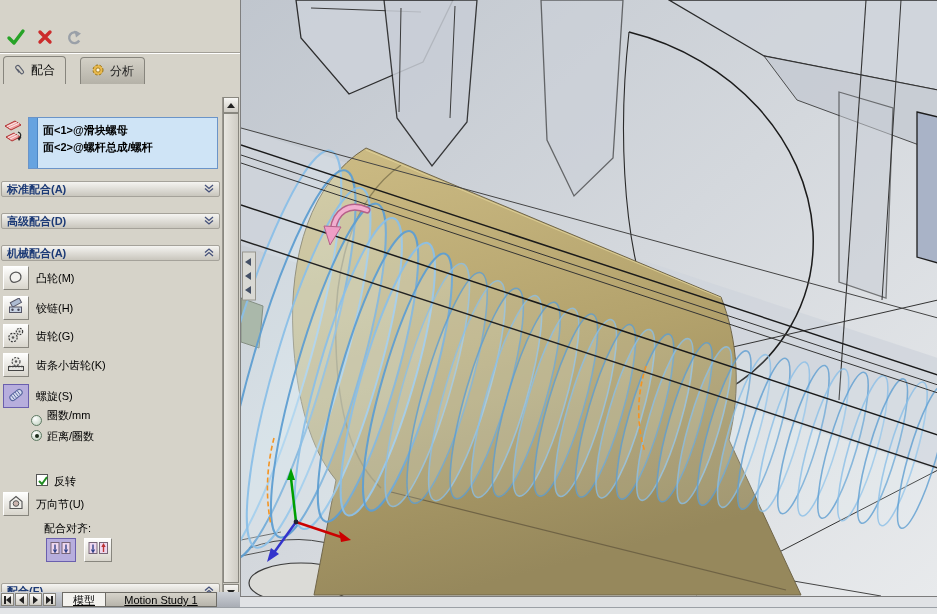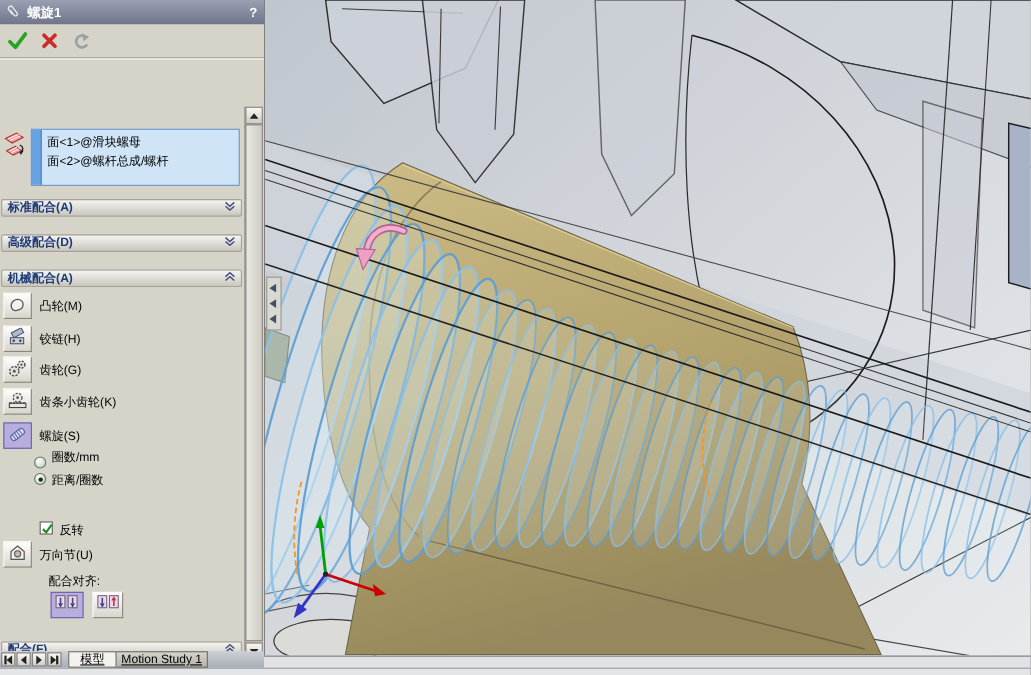--- a/index.html
+++ b/index.html
@@ -47,30 +47,30 @@
   .tri-dn{width:0;height:0;border-left:4px solid transparent;border-right:4px solid transparent;border-top:5px solid #222;}
   .tri-l{width:0;height:0;border-top:4px solid transparent;border-bottom:4px solid transparent;border-right:5px solid #222;}
   .tri-r{width:0;height:0;border-top:4px solid transparent;border-bottom:4px solid transparent;border-left:5px solid #222;}
   
   #btmbar{position:absolute;left:0;top:592px;width:240px;height:15px;background:linear-gradient(#ccd0d6,#a9adb5);z-index:5;}
   .navb{position:absolute;top:1px;width:13px;height:13px;background:linear-gradient(#fbfaf8,#d0cdc5);
         border:1px solid #85837b;box-sizing:border-box;display:flex;align-items:center;justify-content:center;gap:0px;}
   .bbar{width:2px;height:8px;background:#222;}
   .btab{position:absolute;top:0;height:15px;line-height:15px;text-align:center;border:1px solid #6e6c66;box-sizing:border-box;font-size:11px;text-decoration:underline;}
   .btab.active{left:62px;width:44px;background:#f3f2ee;z-index:2;}
-  .btab.inactive{left:105px;width:84px;background:linear-gradient(#d6d3ca,#b7b4ab);}
+  .btab.inactive{left:105px;width:112px;background:linear-gradient(#d6d3ca,#b7b4ab);}
   #statusstrip{position:absolute;left:0;top:607px;width:937px;height:7px;background:#e3e5e7;border-top:1px solid #9ba0a6;box-sizing:border-box;z-index:4;}
   
   #viewport{position:absolute;left:240px;top:0;width:697px;height:596px;border-left:1px solid #7f7f7f;box-sizing:border-box;}
   #vpbottom{position:absolute;left:240px;top:596px;width:697px;height:11px;background:#e0e2e5;border-top:1px solid #7c7c7c;box-sizing:border-box;}
   #watermark{position:absolute;right:6px;top:583px;z-index:20;font-weight:bold;font-size:17px;letter-spacing:1px;
      color:#dd2b22;text-shadow:-1px -1px 0 #fff,1px -1px 0 #fff,-1px 1px 0 #fff,1px 1px 0 #fff,2px 2px 1px rgba(160,20,10,.35);}
   .selbox{position:absolute;left:28px;top:117px;width:190px;height:52px;border:1px solid #6b94c8;background:#cfe4f6;box-sizing:border-box;display:flex;}
   .selbar{width:8px;background:#66a3e0;border-right:1px solid #4d86c4;}
-  .seltxt{padding:4px 5px;line-height:17px;color:#000;white-space:nowrap;overflow:hidden;}
+  .seltxt{padding:4px 5px;line-height:17px;color:#000;white-space:nowrap;overflow:hidden;font-weight:bold;}
 </style>
 </head>
 <body>
 
 <div id="app">
 
   <div id="viewport">
     <svg width="697" height="596" viewBox="0 0 697 596">
       <defs>
         <linearGradient id="bgG" x1="0" y1="0" x2="1" y2="1">
@@ -192,49 +192,59 @@
         <polygon points="10,258 10,266 4,262" fill="#445066"></polygon>
         <polygon points="10,272 10,280 4,276" fill="#445066"></polygon>
         <polygon points="10,286 10,294 4,290" fill="#445066"></polygon>
       </g>
     </svg>
   </div>
   <div id="vpbottom"></div>
 
   <div id="panel">
 
-    <div id="titlebar">
-      <span>
-        <svg width="13" height="14">
-            <path d="M3.5,9 L3.5,3.8 A2.1,2.1 0 0 1 7.7,3.8 L7.7,10.4 A1.7,1.7 0 0 1 4.3,10.4 L4.3,4.8" fill="none" stroke="#e9e9f0" stroke-width="1.2" transform="rotate(-38 6 7)"></path>
-          </svg>
-      </span>
-      <span class="ttl">螺旋1</span>
-      <span class="help">?</span>
-    </div>
 
     <div id="pmtoolbar">
       <span class="tbtn" style="left:4px">
         <svg width="20" height="20">
             <polyline points="3,11 8,16 17,4" fill="none" stroke="#27a327" stroke-width="3.4" stroke-linecap="round" stroke-linejoin="round"></polyline>
           </svg>
       </span>
       <span class="tbtn" style="left:33px">
         <svg width="18" height="18">
             <path d="M4,4 L14,14 M14,4 L4,14" stroke="#cc2b2b" stroke-width="3.4" stroke-linecap="round"></path>
           </svg>
       </span>
       <span class="tbtn" style="left:62px">
         <svg width="20" height="18">
             <path d="M14,5.5 A5.4,5.4 0 1 0 15.2,12.5" fill="none" stroke="#9aa0a8" stroke-width="2.4"></path>
             <polygon points="10.5,2.5 17,5.5 12,9.5" fill="#9aa0a8"></polygon>
           </svg>
       </span>
     </div>
 
+    <div id="tabs">
+      <div class="tab active">
+        <span>
+          <svg width="12" height="13">
+              <path d="M3.5,8.5 L3.5,3.5 A2,2 0 0 1 7.5,3.5 L7.5,9.8 A1.6,1.6 0 0 1 4.3,9.8 L4.3,4.5" fill="none" stroke="#5a5f6e" stroke-width="1.1" transform="rotate(-38 6 6.5)"></path>
+            </svg>
+        </span>
+        <span>配合</span>
+      </div>
+      <div class="tab inactive">
+        <span>
+          <svg width="14" height="14">
+              <circle cx="7" cy="7" r="5" fill="#e9b94d" stroke="#96700f" stroke-width="1" stroke-dasharray="2.4,1.7"></circle>
+              <circle cx="7" cy="7" r="2.1" fill="#fdf4dd" stroke="#96700f" stroke-width="0.8"></circle>
+            </svg>
+        </span>
+        <span>分析</span>
+      </div>
+    </div>
 
     <div id="pmbody">
 
       <span style="position:absolute;left:2px;top:34px">
         <svg width="24" height="30">
             <g stroke="#b03030" stroke-width="1">
               <polygon points="3,8 13,3 19,7 9,12" fill="#eda0a0"></polygon>
               <path d="M5,8.5 l10,-4.5 M7,9.8 l10,-4.5" stroke="#ffffff" stroke-width="0.8"></path>
               <polygon points="4,19 12,15 18,19 10,23" fill="#eda0a0"></polygon>
               <path d="M6,19.5 l8,-4 M8,21 l8,-4" stroke="#ffffff" stroke-width="0.8"></path>

